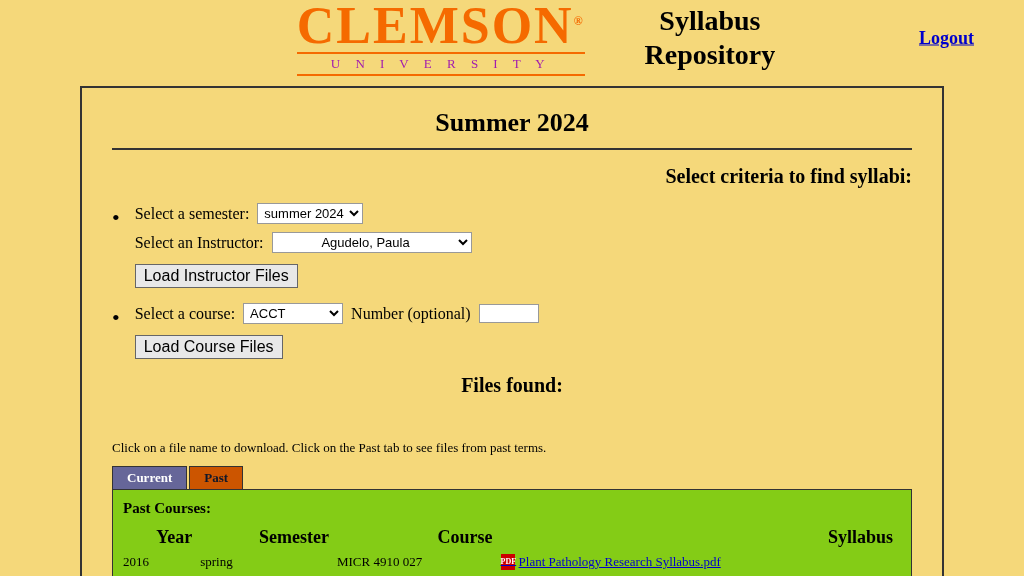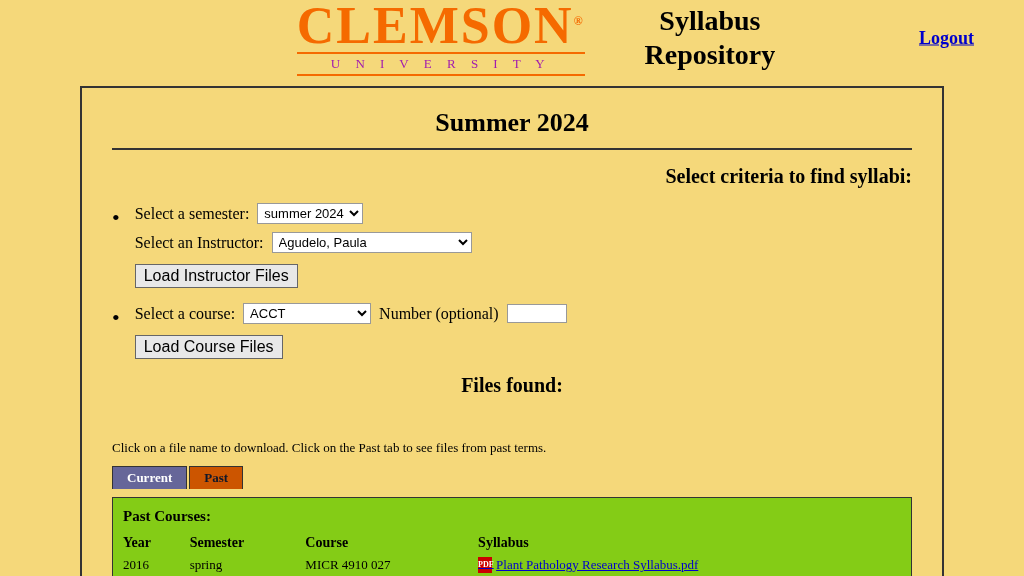--- a/index.html
+++ b/index.html
@@ -171,21 +171,21 @@
     .files-found-desc {
       font-size: 13px;
       margin-bottom: 10px;
       margin-top: 43px;
     }
 
     
     .tabs {
       display: flex;
       gap: 2px;
-      margin-bottom: 8px;
+      margin-bottom: 0;
     }
 
     .tab {
       padding: 3px 14px;
       font-size: 13px;
       font-weight: bold;
       cursor: pointer;
       border: 1px solid #333;
       border-bottom: none;
     }
@@ -217,23 +217,23 @@
     }
 
     .courses-table {
       width: 100%;
       border-collapse: collapse;
       font-size: 13px;
     }
 
     .courses-table th {
       font-weight: bold;
-      text-align: left;
+      text-align: right;
       padding: 2px 8px 4px 0;
-      font-size: 14px;
+      font-size: 18px;
     }
 
     .courses-table td {
       padding: 2px 8px 2px 0;
       font-size: 13px;
     }
 
     .pdf-link {
       color: #0000cc;
       text-decoration: underline;
@@ -287,36 +287,36 @@
       <div class="form-row">
         <label class="form-label">Select a semester:</label>
         <select>
           <option>summer 2024</option>
           <option>fall 2024</option>
           <option>spring 2024</option>
         </select>
       </div>
       <div class="form-row">
         <label class="form-label">Select an Instructor:</label>
-        <select style="width:200px;">
+        <select style="width:200px;text-align:center;">
           <option>Agudelo, Paula</option>
         </select>
       </div>
       <div>
         <button class="btn">Load Instructor Files</button>
       </div>
     </div>
   </div>
 
   <div class="bullet-section">
     <div class="bullet">•</div>
     <div class="bullet-content">
       <div class="form-row">
         <label class="form-label">Select a course:</label>
-        <select style="width:128px;">
+        <select style="width:100px;">
           <option>ACCT</option>
         </select>
         <span class="form-label">Number (optional)</span>
         <input type="text" value="" style="">
       </div>
       <div>
         <button class="btn">Load Course Files</button>
       </div>
     </div>
   </div>

